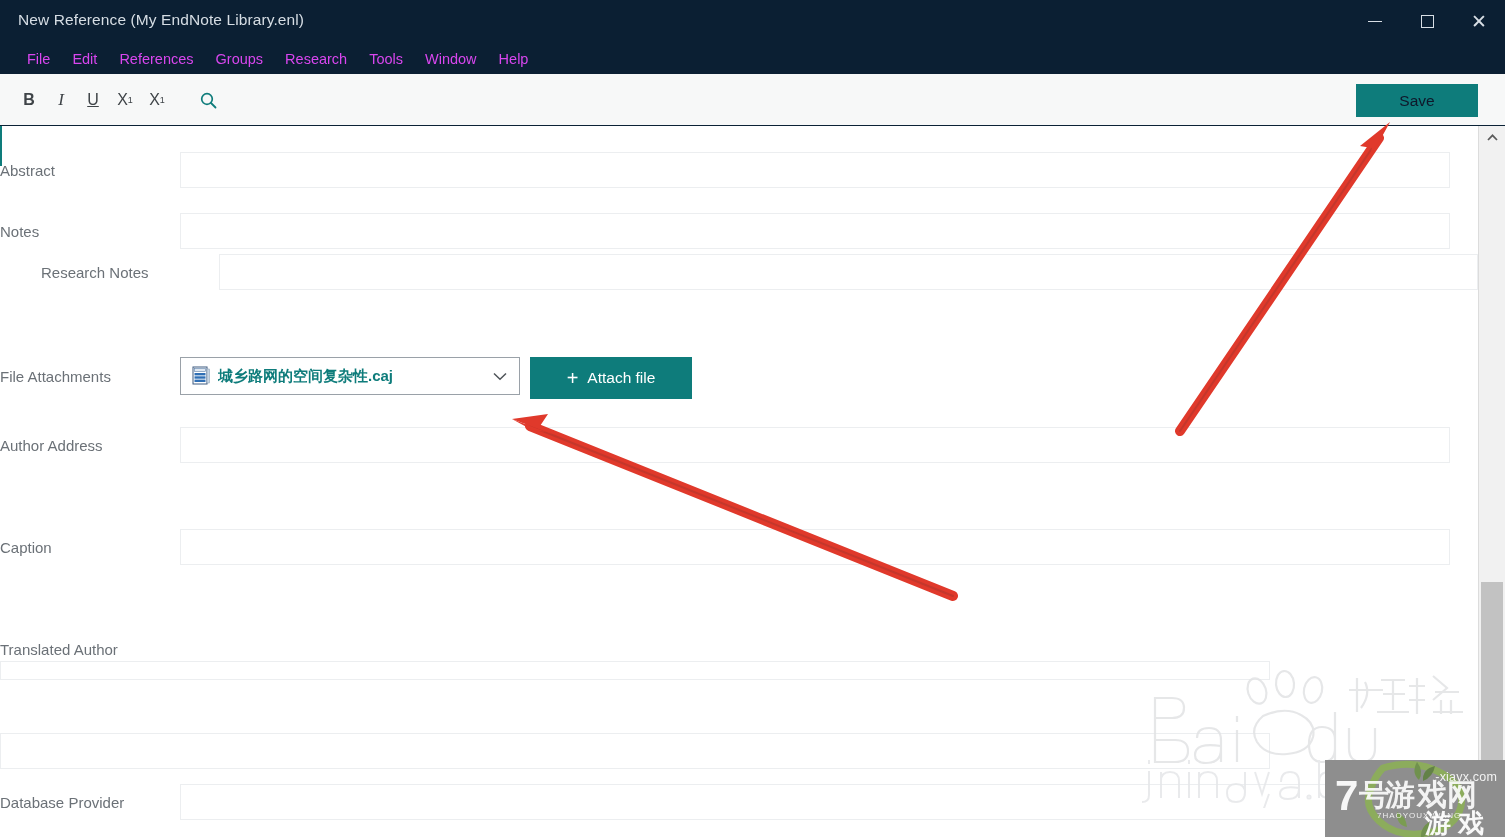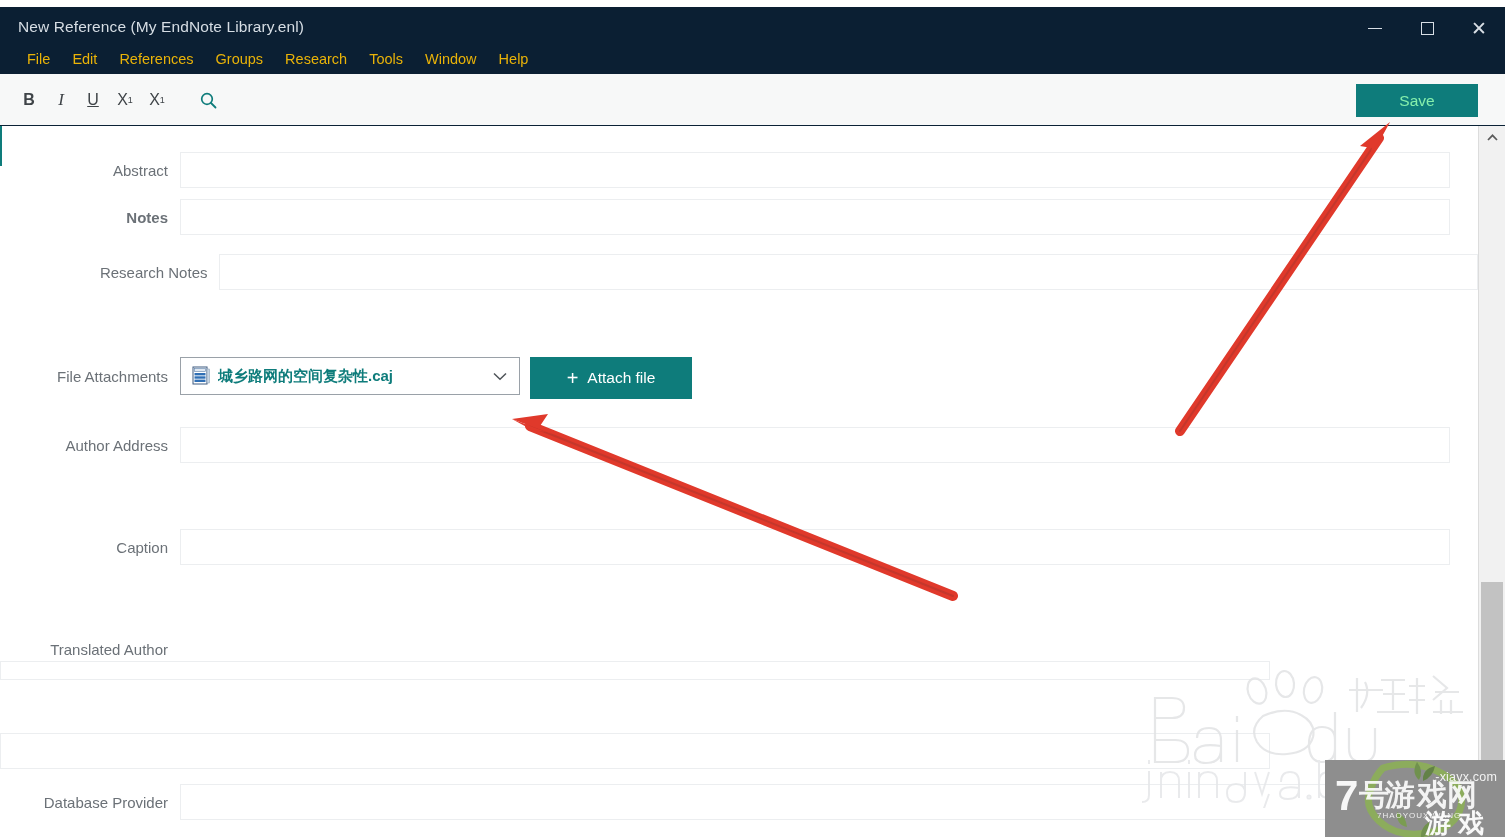--- a/index.html
+++ b/index.html
@@ -13,21 +13,20 @@
     position: relative;
     width: 1505px; height: 837px;
     overflow: hidden;
   }
 
   
   .titlebar {
     position: absolute; left: 0; top: 0;
     width: 1505px; height: 43px;
     background: #0b1f33;
-    margin-top: 7px;
   }
   .titlebar-text {
     position: absolute; left: 18px; top: 11px;
     font-size: 15.5px; color: #d6dde4;
     white-space: nowrap;
     letter-spacing: .1px;
   }
   .wincontrols {
     position: absolute; right: 0; top: 0;
     height: 43px; display: flex;
@@ -43,21 +42,21 @@
 
   
   .menubar {
     position: absolute; left: 0; top: 43px;
     width: 1505px; height: 31px;
     background: #0b1f33;
     display: flex; align-items: center;
     padding-left: 16px;
   }
   .menu-item {
-    font-size: 14.5px; color: #eab308;
+    font-size: 14.5px; color: #d946ef;
     padding: 3px 11px;
     white-space: nowrap;
   }
 
   
   .toolbar {
     position: absolute; left: 0; top: 74px;
     width: 1505px; height: 52px;
     background: #f7f8f8;
     border-bottom: 1px solid #0b2236;
@@ -79,21 +78,21 @@
   .fmt-sub sub { font-size: 9px; }
   .search-btn {
     position: absolute; left: 193px; top: 11px;
     width: 30px; height: 30px;
     display: flex; align-items: center; justify-content: center;
   }
   .save-btn {
     position: absolute; right: 27px; top: 84px;
     width: 122px; height: 33px;
     background: #0e7c7b;
-    color: #86efac; font-size: 15.5px;
+    color: #0f172a; font-size: 15.5px;
     display: flex; align-items: center; justify-content: center;
     border: none; cursor: pointer;
     font-family: "Liberation Sans", sans-serif;
     z-index: 6;
   }
 
   
   .formarea {
     position: absolute; left: 0; top: 126px;
     width: 1478px; height: 711px;
@@ -105,21 +104,21 @@
     width: 2px; height: 40px;
     background: #0e7c7b;
     z-index: 3;
   }
   .row {
     position: absolute; left: 0;
     width: 1478px; height: 51px;
     display: flex; align-items: flex-start;
   }
   .row-label {
-    width: 180px; text-align: right;
+    width: 180px; 
     padding-right: 12px; padding-top: 12px;
     font-size: 15px; color: #6b7177;
     white-space: nowrap;
     line-height: 18px;
   }
   .row-input {
     width: 1270px; height: 36px;
     background: #ffffff;
     border: 1px solid #eceef0;
     margin-top: 2px;
@@ -291,21 +290,21 @@
     <div class="row-clip">
       
       
     </div>
 
     <div class="row" style="top:24px;">
       <div class="row-label">Abstract</div>
       <div class="row-input"></div>
     </div>
 
-    <div class="row" style="top:71px;font-weight:bold;">
+    <div class="row" style="top:85px;">
       <div class="row-label">Notes</div>
       <div class="row-input"></div>
     </div>
 
     <div class="row" style="top:126px;padding-left:41px;">
       <div class="row-label">Research Notes</div>
       <div class="row-input"></div>
     </div>
 
 

